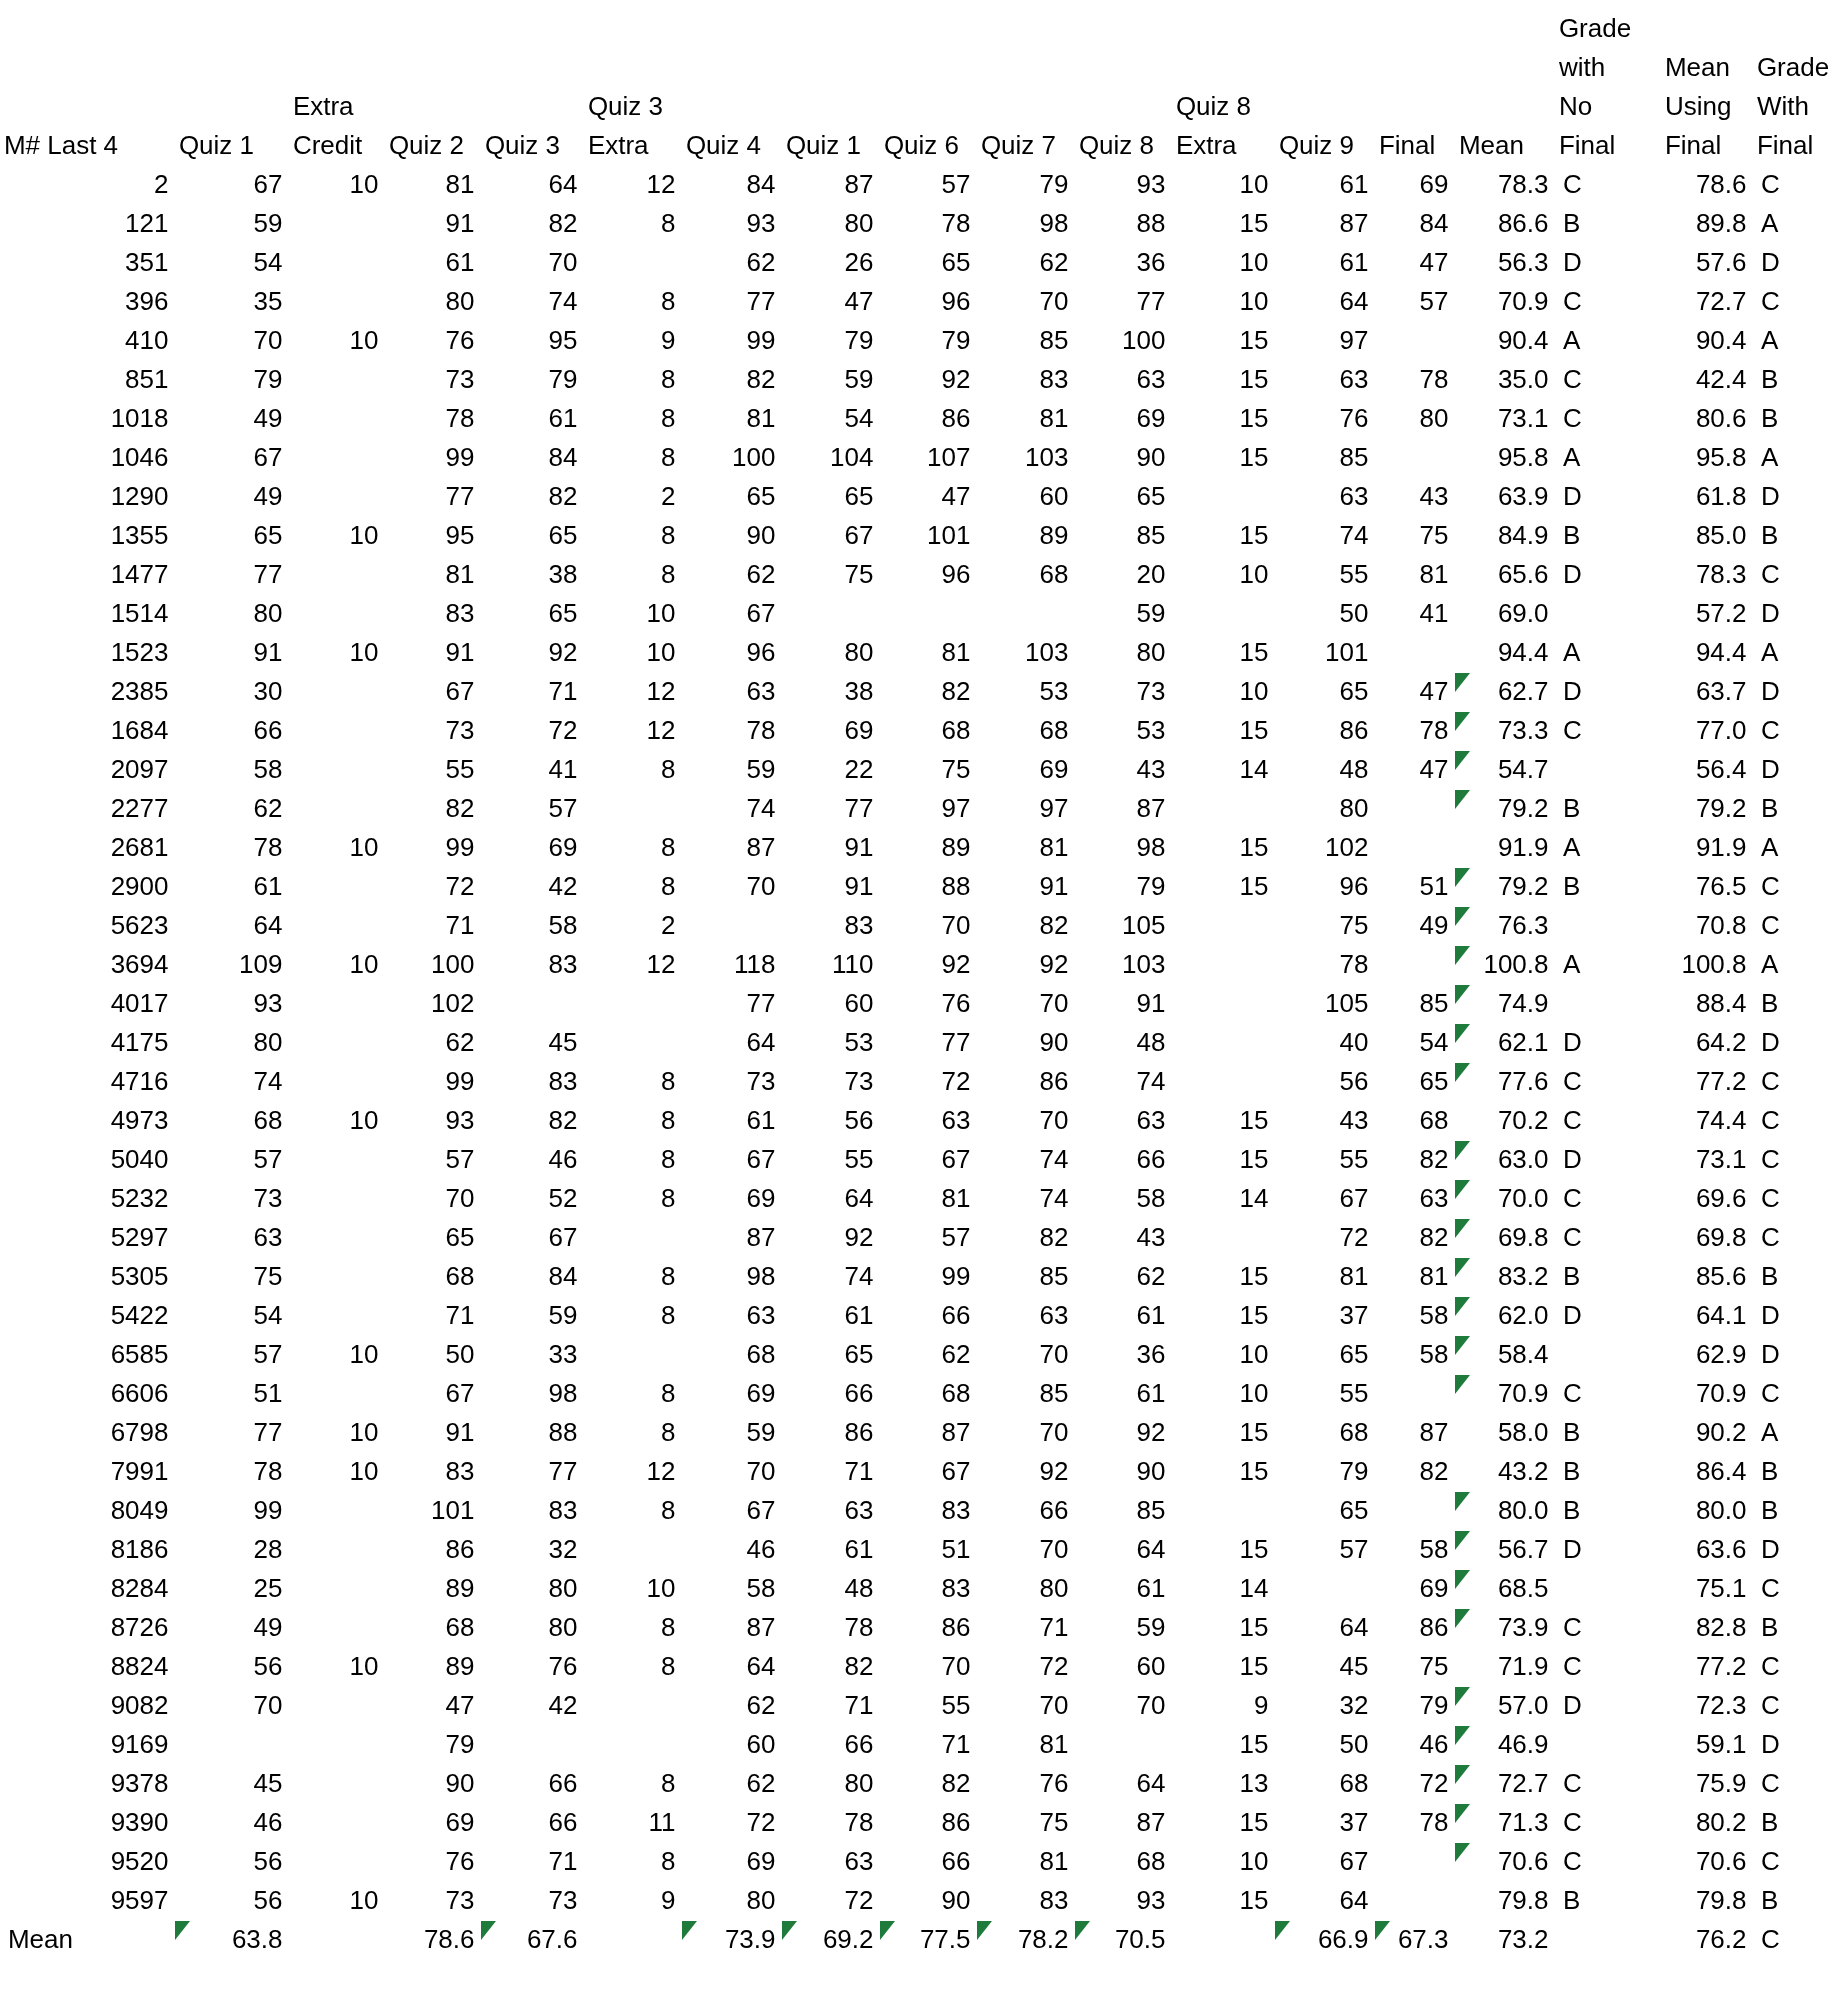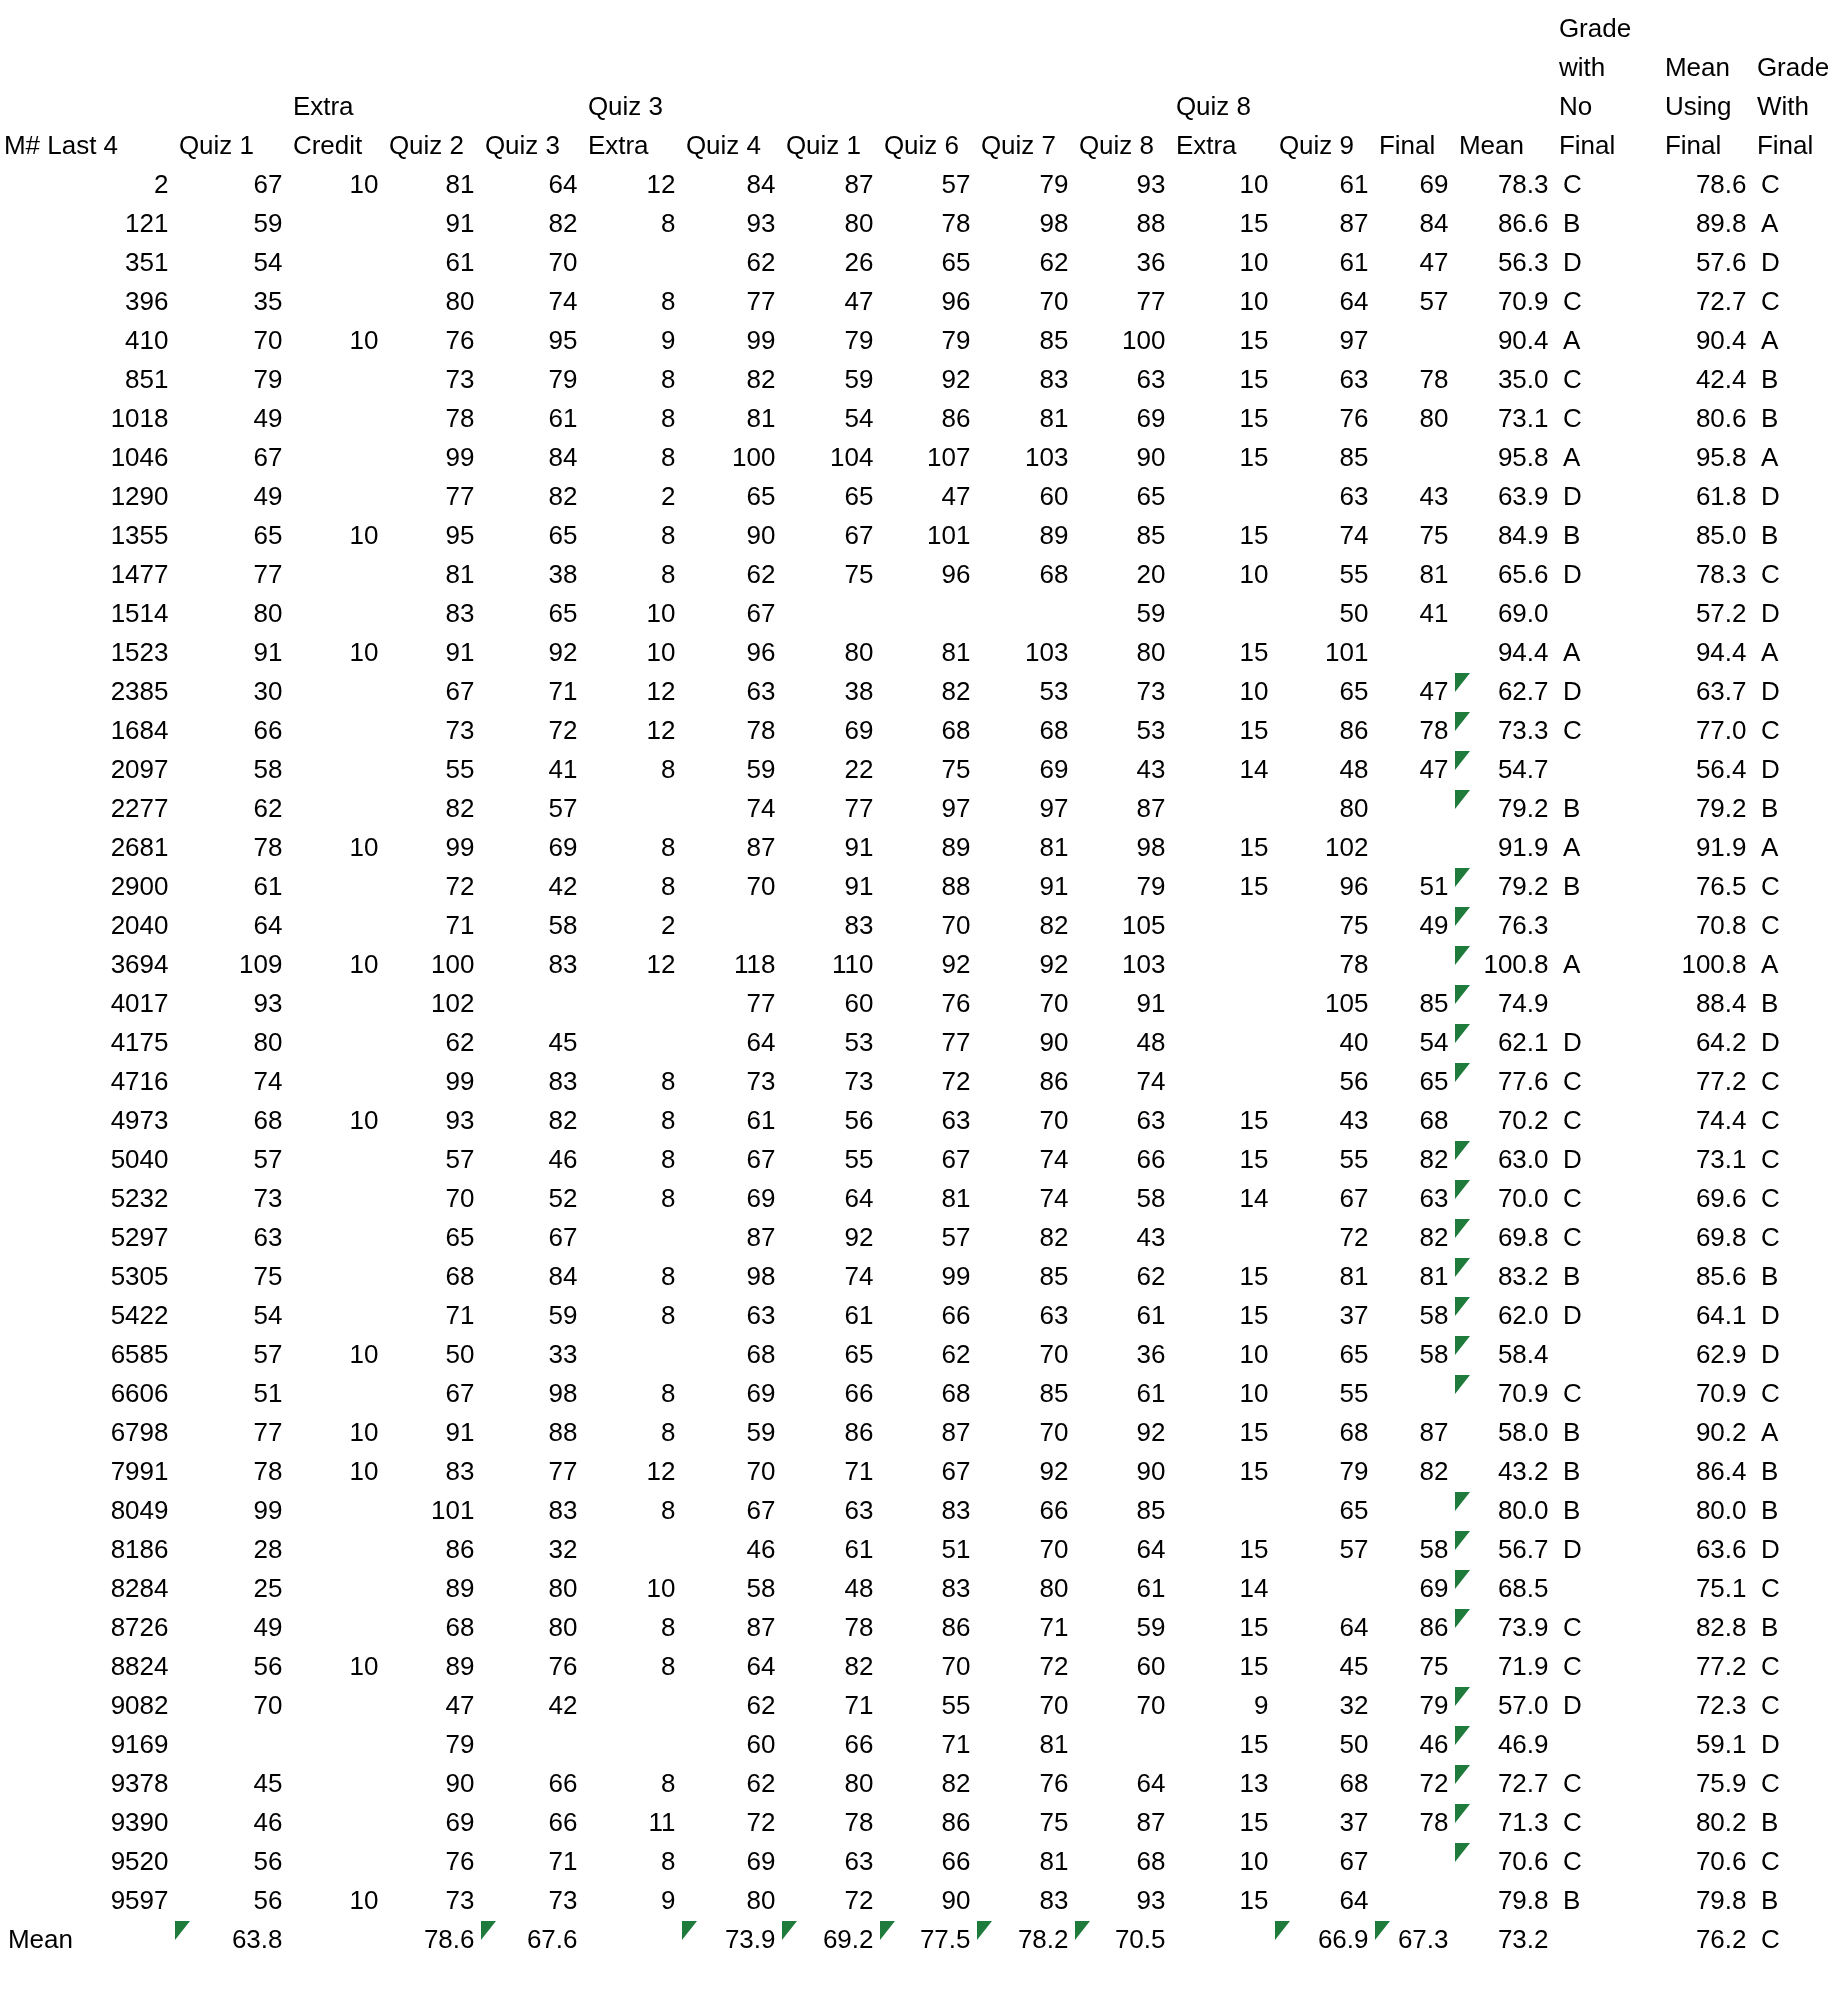--- a/index.html
+++ b/index.html
@@ -514,21 +514,21 @@
           <td class="al-right"><span>79</span></td>
           <td class="al-right"><span>15</span></td>
           <td class="al-right"><span>96</span></td>
           <td class="al-right"><span>51</span></td>
           <td class="al-right"><span class="flag-icon" style="border-top-color: rgb(30, 123, 60);"></span><span>79.2</span></td>
           <td class="al-left"><span>B</span></td>
           <td class="al-right"><span>76.5</span></td>
           <td class="al-left"><span>C</span></td>
         </tr>
         <tr>
-          <td class="al-right"><span>2040</span></td>
+          <td class="al-right"><span>5623</span></td>
           <td class="al-right"><span>64</span></td>
           <td class="al-right"><span></span></td>
           <td class="al-right"><span>71</span></td>
           <td class="al-right"><span>58</span></td>
           <td class="al-right"><span>2</span></td>
           <td class="al-right"><span></span></td>
           <td class="al-right"><span>83</span></td>
           <td class="al-right"><span>70</span></td>
           <td class="al-right"><span>82</span></td>
           <td class="al-right"><span>105</span></td>

